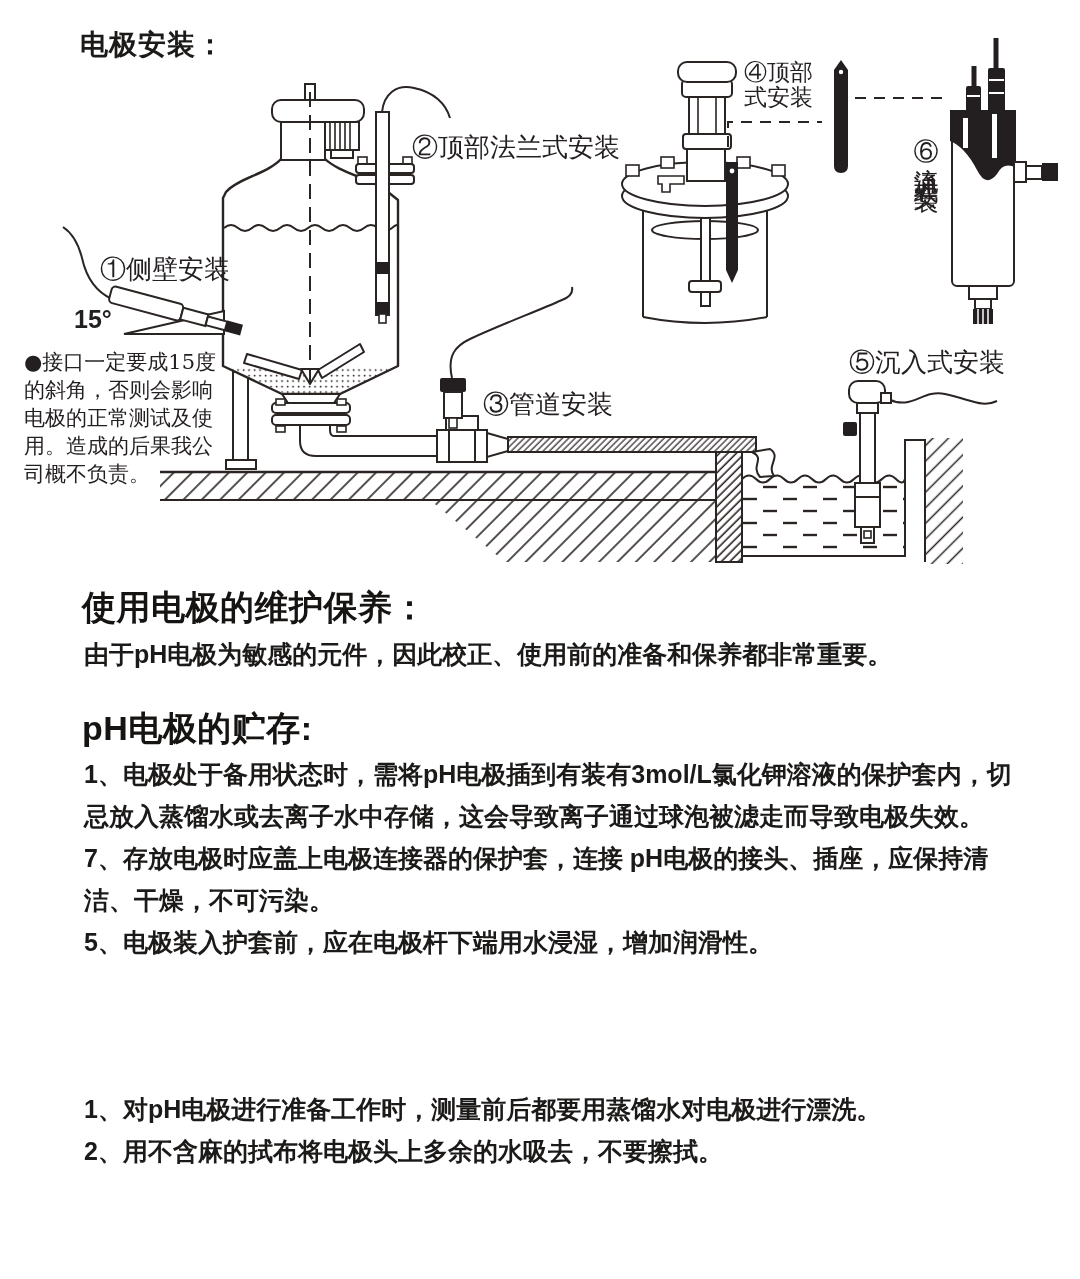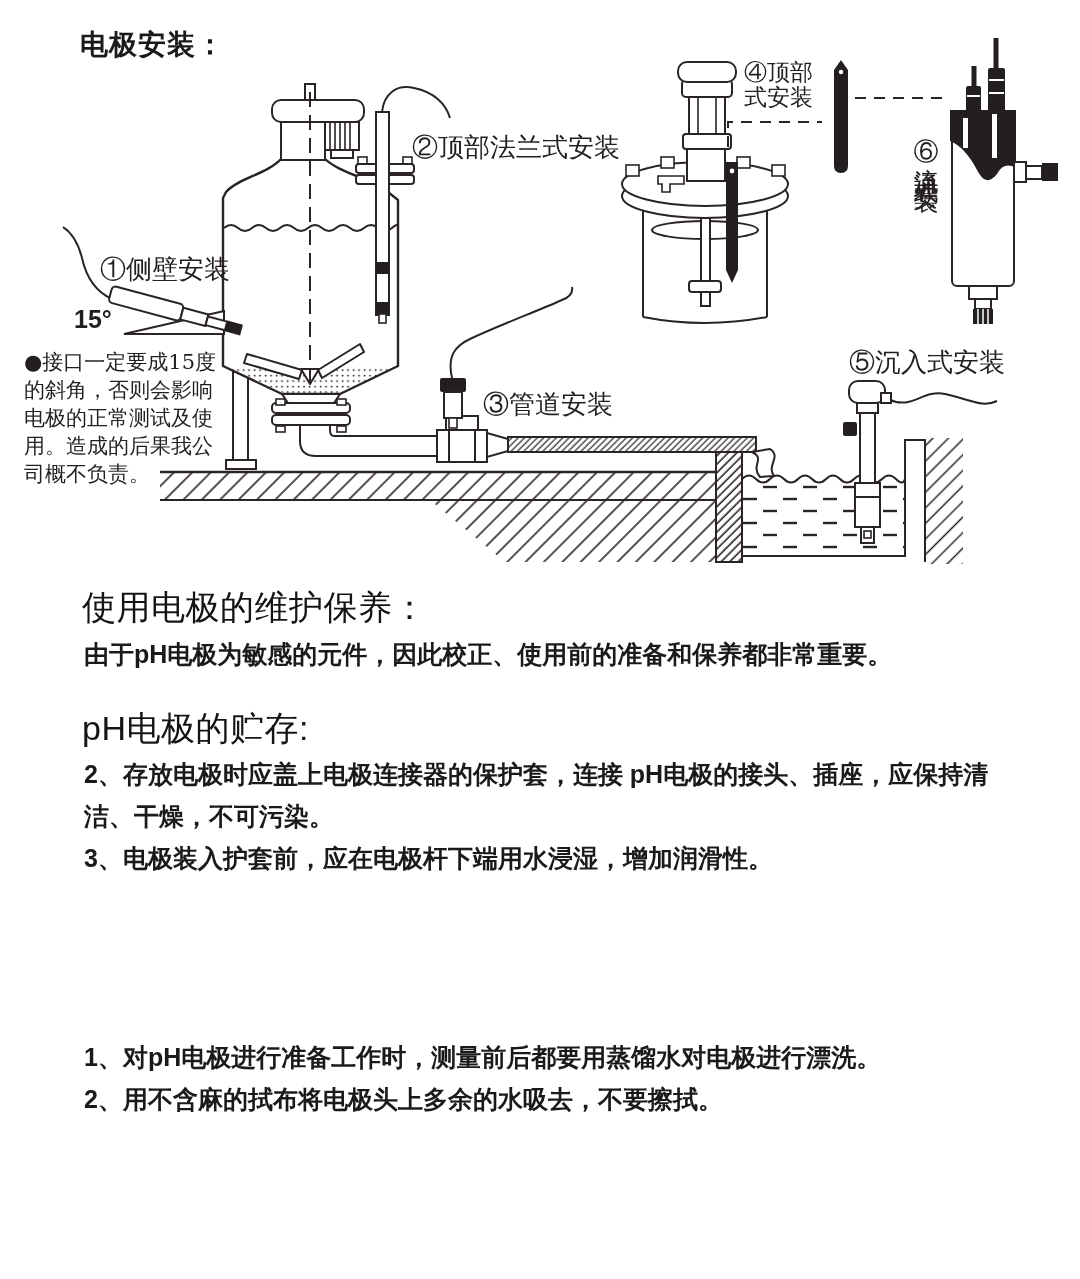--- a/index.html
+++ b/index.html
@@ -1,20 +1,20 @@
 <!DOCTYPE html>
 <html><head>
 <meta charset="utf-8">
 <style>
   html,body{margin:0;padding:0;background:#fff;}
   .stage{position:relative;width:1080px;height:1279px;background:#ffffff;overflow:hidden;
          font-family:"Liberation Sans",sans-serif;color:#1c1a19;padding-left:16px;}
   .abs{position:absolute;}
   .doc-title{left:80px;top:26px;font-size:28px;font-weight:bold;letter-spacing:1px;color:#1c1a19;}
-  .sec-head{font-size:34px;font-weight:normal;letter-spacing:0.5px;color:#161412;line-height:44px;}
+  .sec-head{font-size:34px;font-weight:bold;letter-spacing:0.5px;color:#161412;line-height:44px;}
   .sec-items{width:947px;font-size:25px;font-weight:600;line-height:42px;color:#1c1a19;}
   .sec-items p{margin:0;}
   svg text{user-select:none;}
   .dlab{font-family:"DejaVu Serif",serif;font-size:26px;fill:#231f20;}
   .dlab-sm{font-family:"DejaVu Serif",serif;font-size:23px;fill:#231f20;}
   .note-t{font-family:"DejaVu Serif",serif;font-size:21px;fill:#231f20;}
   .deg{font-family:"Liberation Sans",sans-serif;font-size:25px;font-weight:bold;fill:#231f20;}
   .vlab{font-family:"DejaVu Serif",serif;font-size:25px;fill:#231f20;writing-mode:vertical-rl;text-orientation:upright;letter-spacing:5px;}
 </style>
 </head>
@@ -229,22 +229,23 @@
     </g>
   </svg>
 
   <div class="abs sec-head" style="left:82px;top:585px">使用电极的维护保养：</div>
   <div class="abs sec-items" style="left:84px;top:633px">
     <p>由于pH电极为敏感的元件，因此校正、使用前的准备和保养都非常重要。</p>
   </div>
 
   <div class="abs sec-head" style="left:82px;top:706px">pH电极的贮存:</div>
   <div class="abs sec-items" style="left:84px;top:753px">
-    <p>2、存放电极时应盖上电极连接器的保护套，连接 pH电极的接头、插座，应保持清洁、干燥，不可污染。</p>
-    <p>3、电极装入护套前，应在电极杆下端用水浸湿，增加润滑性。</p>
+    <p>1、电极处于备用状态时，需将pH电极插到有装有3mol/L氯化钾溶液的保护套内，切忌放入蒸馏水或去离子水中存储，这会导致离子通过球泡被滤走而导致电极失效。</p>
+    <p>7、存放电极时应盖上电极连接器的保护套，连接 pH电极的接头、插座，应保持清洁、干燥，不可污染。</p>
+    <p>5、电极装入护套前，应在电极杆下端用水浸湿，增加润滑性。</p>
   </div>
 
-  <div class="abs sec-items" style="left:84px;top:1036px">
+  <div class="abs sec-items" style="left:84px;top:1088px">
     <p>1、对pH电极进行准备工作时，测量前后都要用蒸馏水对电极进行漂洗。</p>
     <p>2、用不含麻的拭布将电极头上多余的水吸去，不要擦拭。</p>
   </div>
 
 </div>
 
 </body></html>

